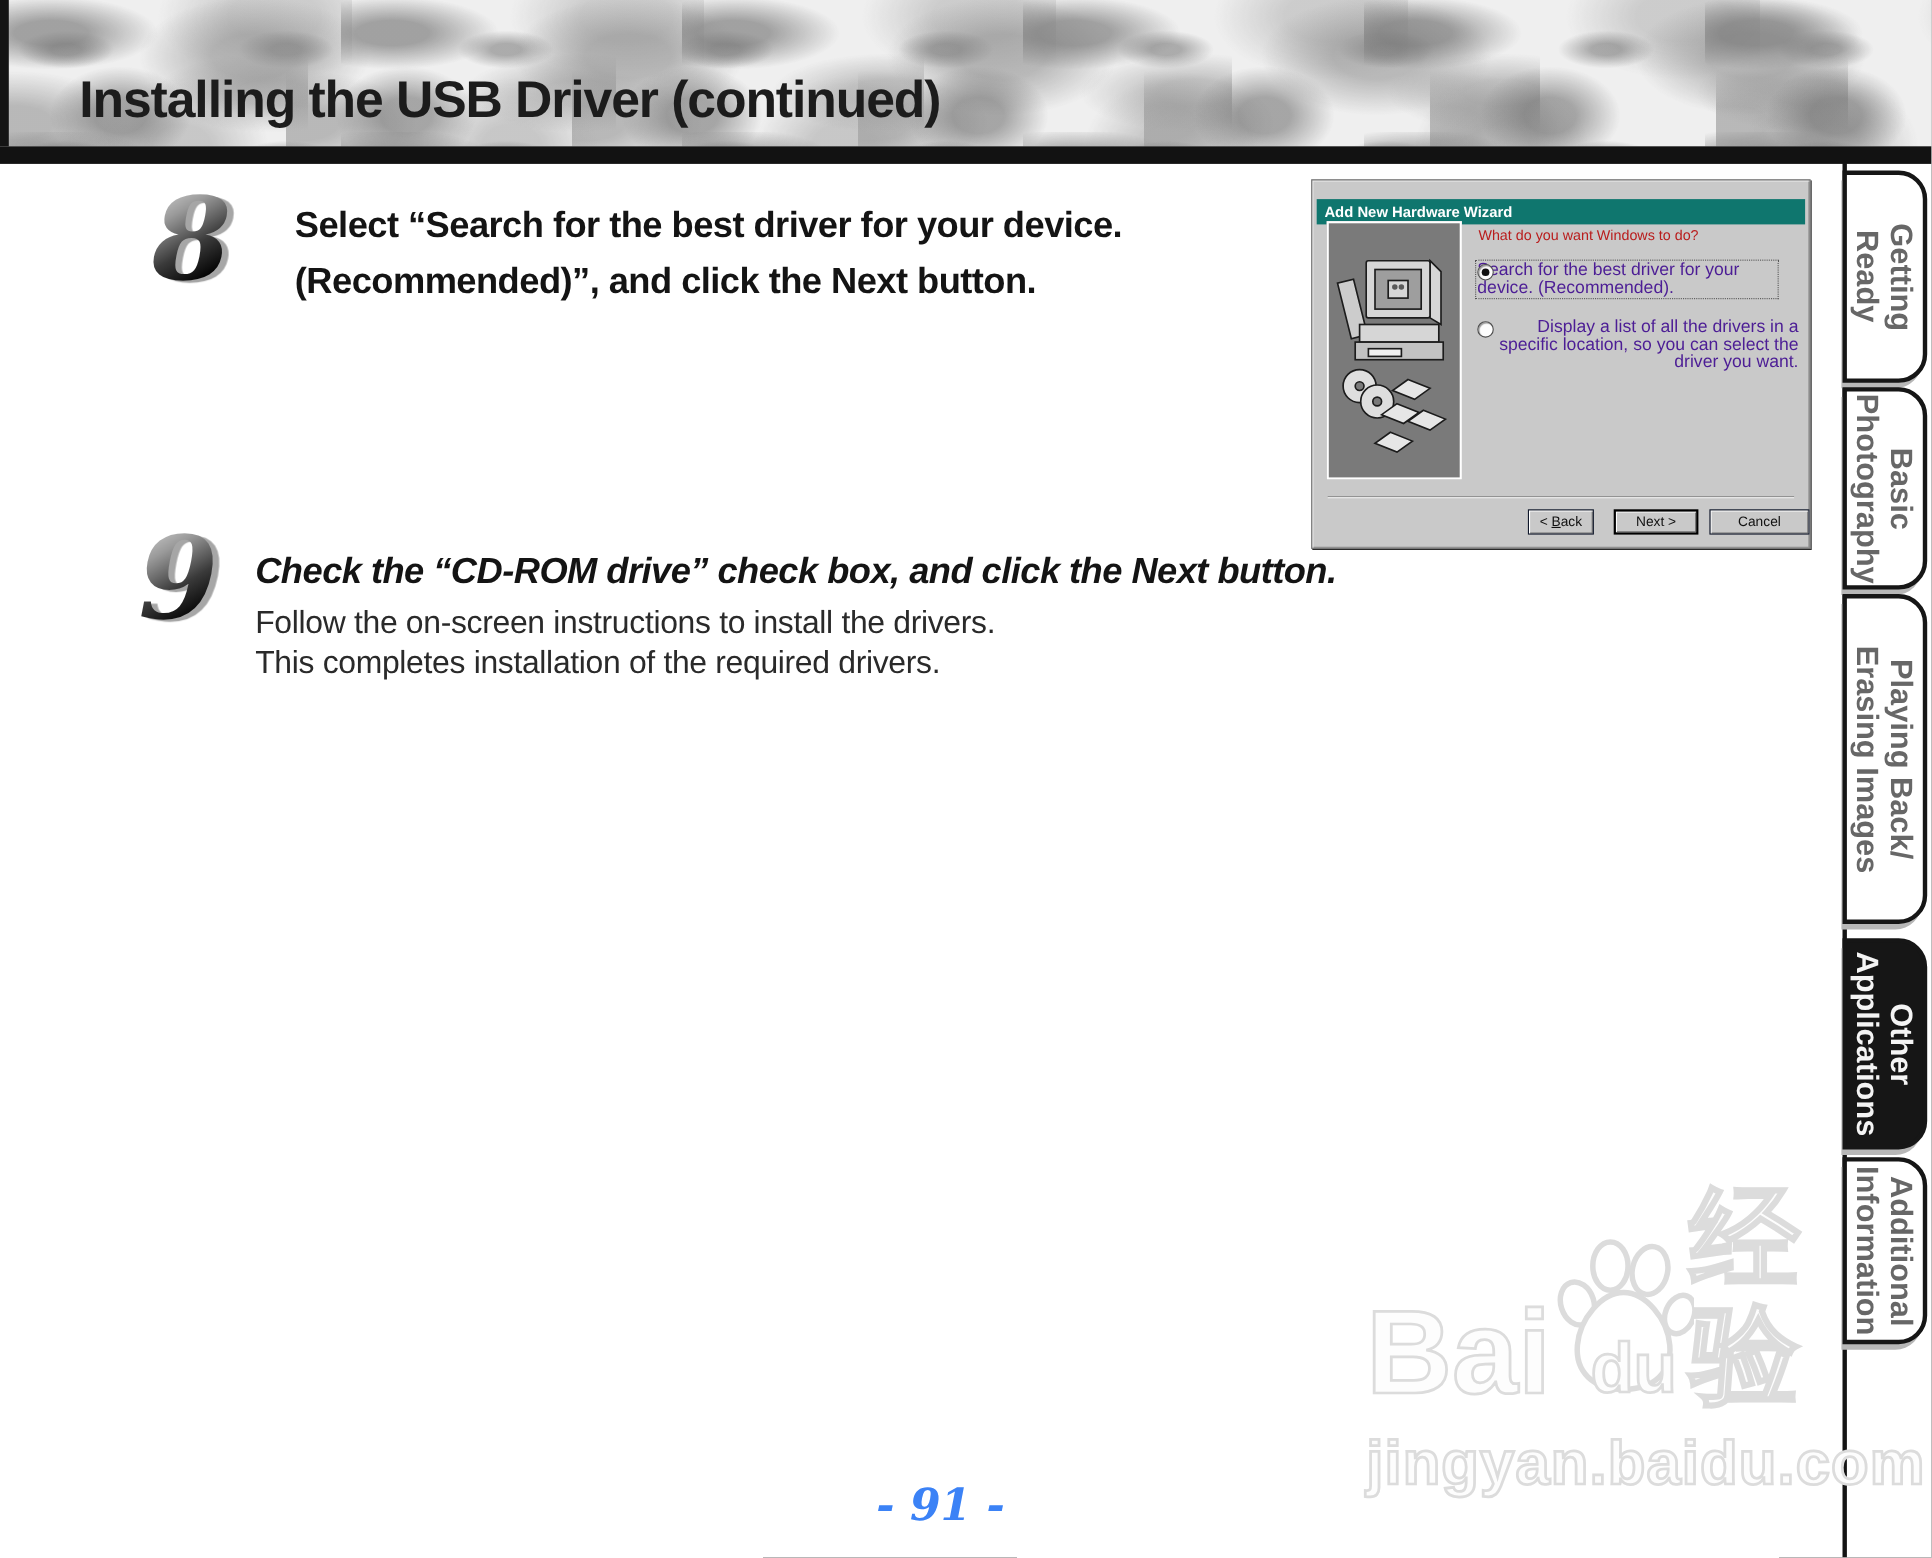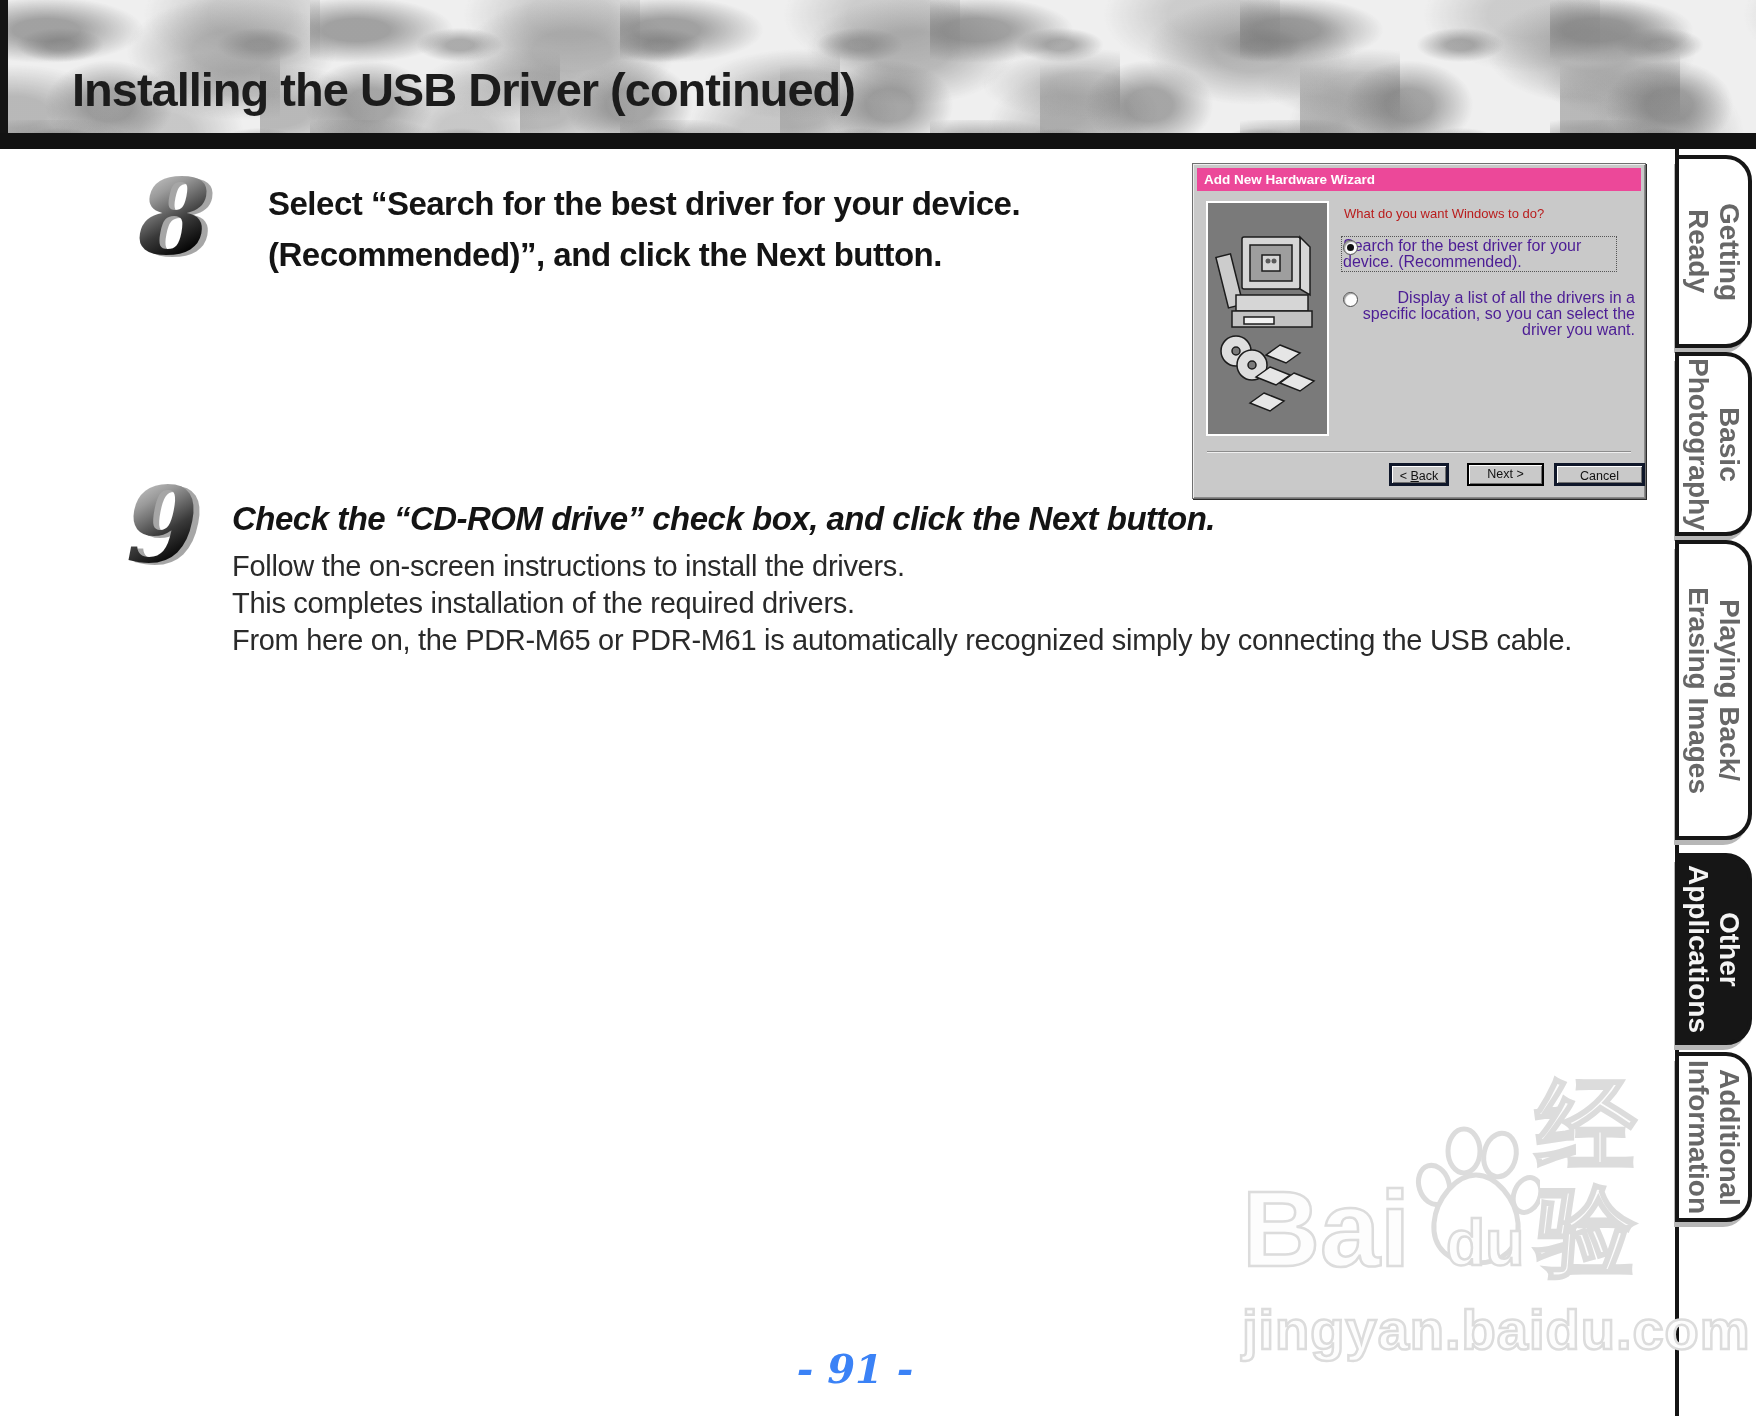--- a/index.html
+++ b/index.html
@@ -35,37 +35,37 @@
   #step8-heading{left:268px;top:178px;font-size:33px;line-height:51px;white-space:pre-line;}
   #step9-heading{left:232px;top:500px;font-size:33px;font-style:italic;}
   #step9-body{position:absolute;left:232px;top:548px;width:1400px;font-size:29px;
     line-height:37px;color:#2a2a2a;letter-spacing:-0.3px;}
   #step9-body p{margin:0;}
 
   
   #wizard{position:absolute;left:1192px;top:163px;width:452px;height:334px;background:#c9c9c9;
     border:1px solid #6f6f6f;box-shadow:inset 1px 1px 0 #eeeeee, inset -1px -1px 0 #8a8a8a, 1px 1px 0 #2a2a2a;
     font-family:"Liberation Sans",sans-serif;}
-  #wizard-titlebar{position:absolute;left:4px;right:4px;top:4px;height:23px;background:#ec4899;
+  #wizard-titlebar{position:absolute;left:4px;right:4px;top:17px;height:23px;background:#0f766e;
     color:#ffffff;font-size:13.5px;font-weight:bold;line-height:23px;padding-left:7px;box-sizing:border-box;}
   #wizard-graphic{position:absolute;left:13px;top:37px;width:123px;height:235px;background:#7a7a7a;
     border:2px solid #ffffff;box-sizing:border-box;}
   #wizard-question{position:absolute;left:151px;top:42px;font-size:13px;color:#b91c1c;}
   .wizard-option{position:absolute;left:150px;}
   #wizard-option-0{top:74px;}
   #wizard-option-1{top:126px;text-align:right;}
   .radio{position:absolute;left:0;top:2px;width:13px;height:13px;border-radius:50%;background:#fdfdfd;
     border:1px solid #4c4c4c;box-shadow:inset 1px 1px 1px #9b9b9b;}
   .radio .dot{position:absolute;left:3px;top:3px;width:7px;height:7px;border-radius:50%;background:#111;}
   .option-label{display:block;font-size:16px;line-height:16px;color:#4c1d95;}
   .option-label.focused{outline:1px dotted #555;outline-offset:1px;width:272px;}
   #wizard-option-1 .option-label{width:292px;}
   #wizard-separator{position:absolute;left:14px;right:14px;top:287px;height:0;
     border-top:1px solid #8d8d8d;border-bottom:1px solid #efefef;}
-  .win-btn{position:absolute;top:299px;height:23px;background:#c9c9c9;border:3px solid #0f172a;
+  .win-btn{position:absolute;top:299px;height:23px;background:#c9c9c9;border:1px solid #0f172a;
     box-shadow:inset 1px 1px 0 #ffffff, inset -1px -1px 0 #707070;
     font-size:12.5px;color:#111;text-align:center;line-height:21px;box-sizing:border-box;}
   #btn-back{left:196px;width:60px;}
   #btn-next{left:274px;width:77px;border:2px solid #000;line-height:19px;}
   #btn-cancel{left:361px;width:91px;}
   .u{text-decoration:underline;}
 
   
   #sidebar-line{position:absolute;left:1675px;top:148px;width:4px;height:1268px;background:#141414;}
   .tab{position:absolute;left:1675px;width:77px;box-sizing:border-box;background:#ffffff;
@@ -157,21 +157,20 @@
     <div id="btn-back" class="win-btn"><span>&lt; </span><span class="u">B</span><span>ack</span></div>
     <div id="btn-next" class="win-btn">Next &gt;</div>
     <div id="btn-cancel" class="win-btn">Cancel</div>
   </div>
 
   <div id="step9-numeral" class="step-numeral">9</div>
   <div id="step9-heading" class="step-heading">Check the “CD-ROM drive” check box, and click the Next button.</div>
   <div id="step9-body">
     <p>Follow the on-screen instructions to install the drivers.</p>
     <p>This completes installation of the required drivers.</p>
-    <p>From here on, the PDR-M65 or PDR-M61 is automatically recognized simply by connecting the USB cable.</p>
   </div>
 
   <div id="sidebar-line"></div>
   <div id="tab-0" class="tab">Getting Ready</div>
   <div id="tab-1" class="tab">Basic
 Photography</div>
   <div id="tab-2" class="tab">Playing Back/
 Erasing Images</div>
   <div id="tab-3" class="tab">Other
 Applications</div>

